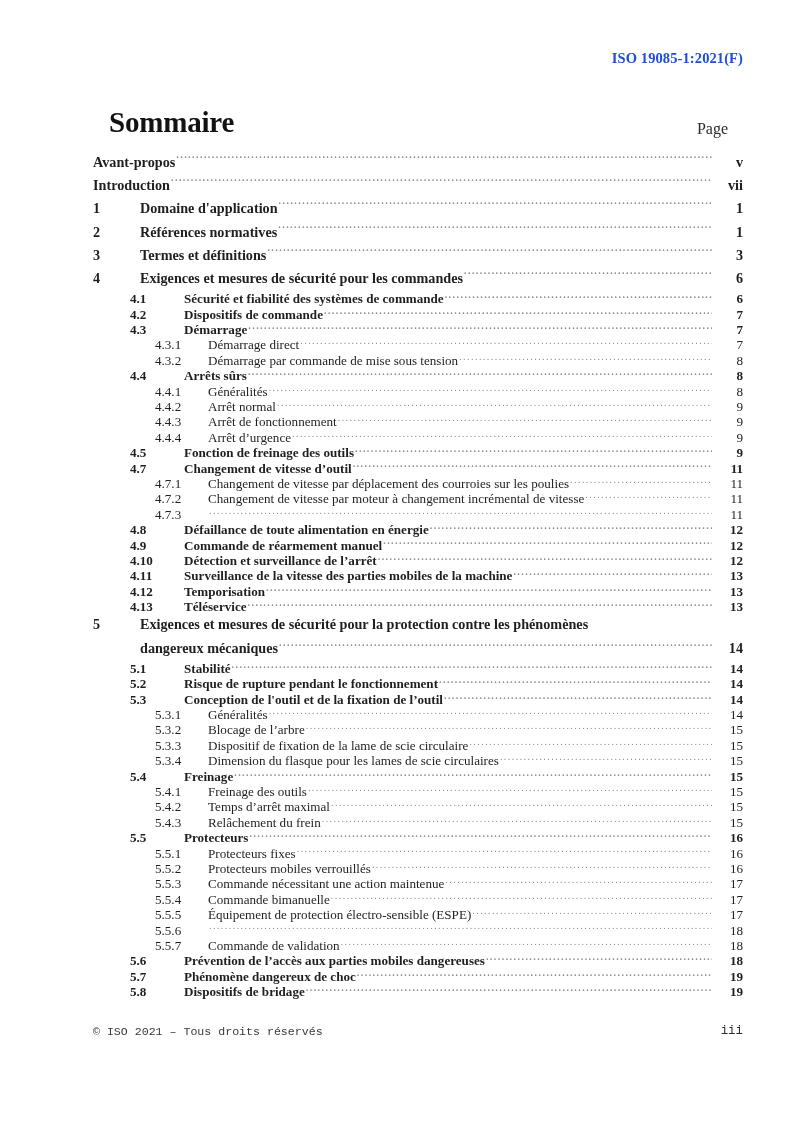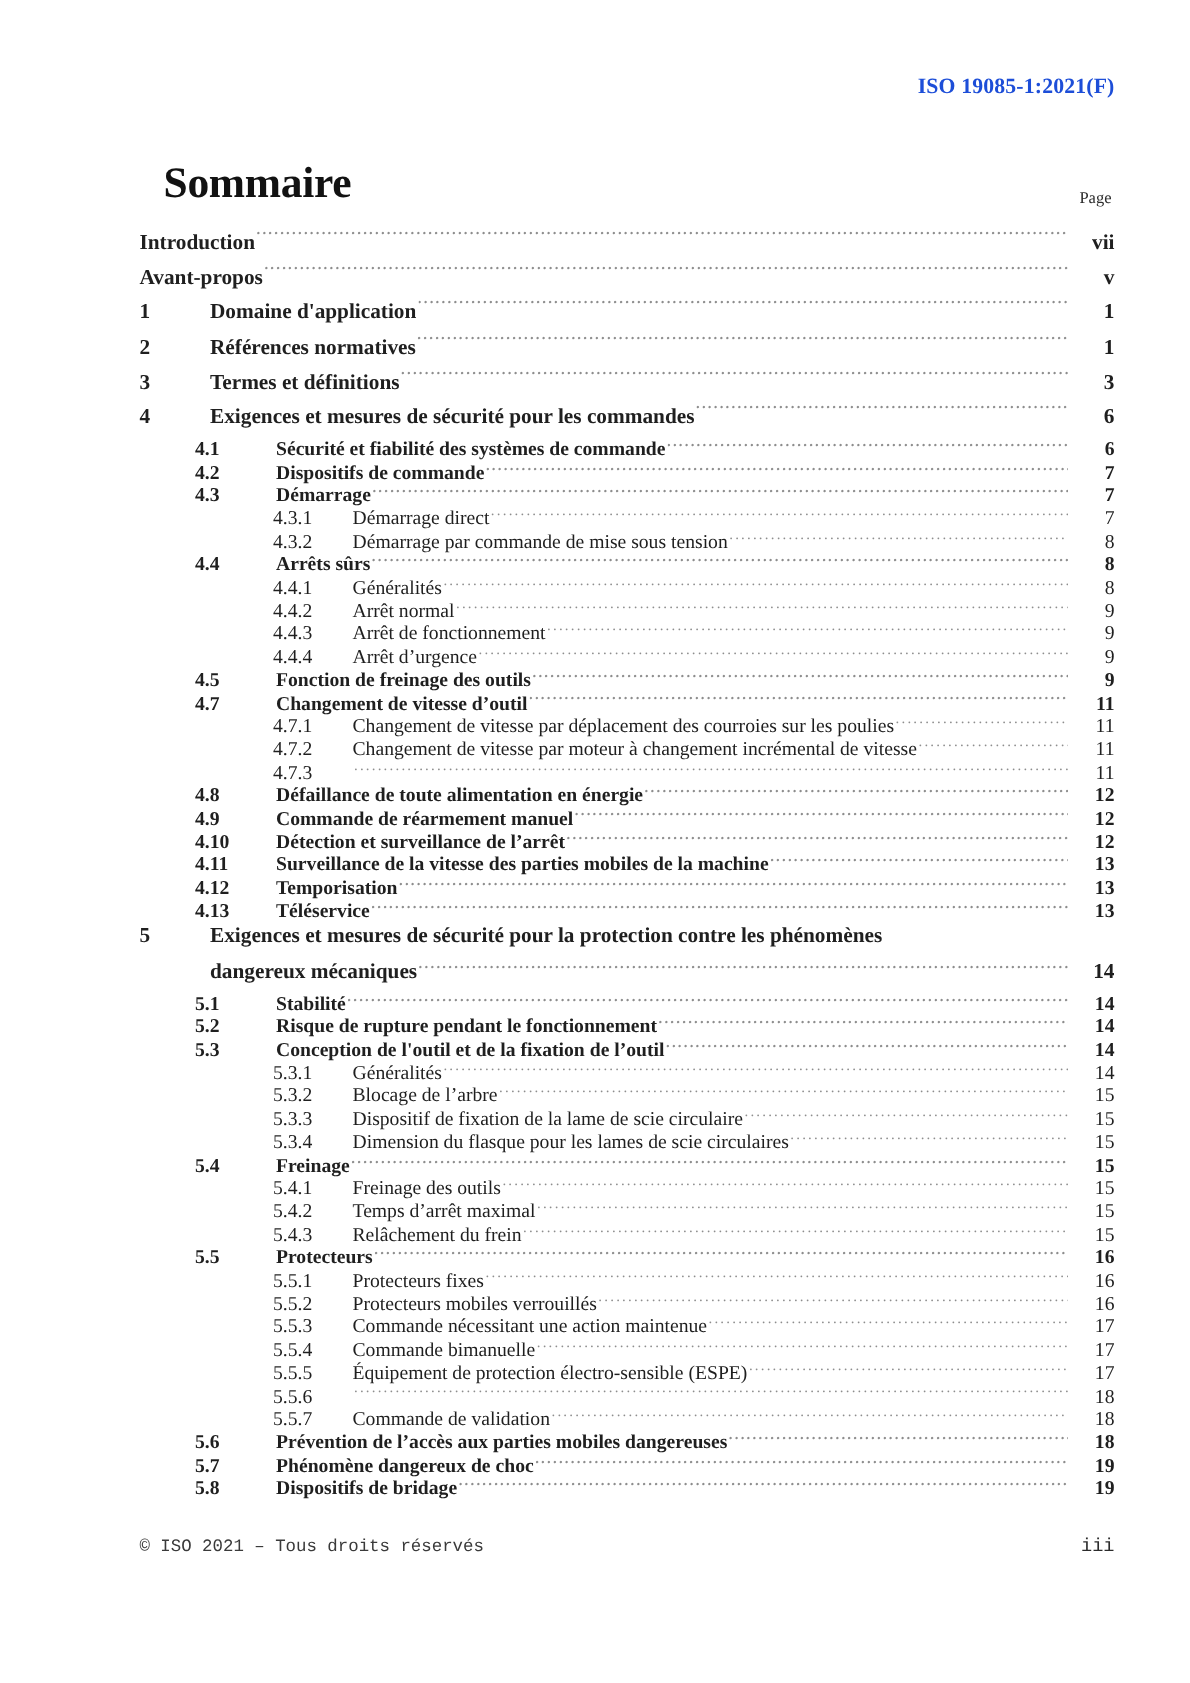--- a/index.html
+++ b/index.html
@@ -49,23 +49,23 @@
     left: 16px;
     top: 0;
     font-size: 29px;
     font-weight: bold;
     letter-spacing: -0.2px;
     line-height: 34px;
     color: #121212;
   }
   .page-label {
     position: absolute;
-    right: 2px;
+    right: 15px;
     bottom: 1px;
-    font-size: 11px;
+    font-size: 16px;
     color: #2b2b2b;
   }
 
   
   .toc {
     position: absolute;
     top: 151px;
     left: 93px;
     width: 650px;
   }
@@ -141,21 +141,21 @@
   .lvl2 .num { width: 10px; margin-left: 37px; padding-right: 44px; }
   .lvl2 .pg { width: 30px; }
 
   
   .lvl3 {
     font-size: 13.1px;
     font-weight: normal;
     line-height: 15.4px;
     height: 15.4px;
   }
-  .lvl3 .num { width: 10px; margin-left: 89px; padding-right: 43px; }
+  .lvl3 .num { width: 10px; margin-left: 62px; padding-right: 43px; }
   .lvl3 .pg { width: 30px; }
 
   
   .wrap-first {
     display: flex;
     align-items: baseline;
     width: 100%;
   }
   .wrap-first .num { width: 47px; }
   .wrap-second {
@@ -193,31 +193,31 @@
 
   <div class="title-row">
     <div class="title">Sommaire</div>
     <div class="page-label">Page</div>
   </div>
 
   <div class="toc" id="toc-root">
       <div class="toc-entry lvl0">
         <div class="toc-line">
           <span class="num"></span>
+          <span class="label">Avant-propos</span>
+          <span class="leader"></span>
+          <span class="pg">v</span>
+        </div>
+      </div>
+      <div class="toc-entry lvl0">
+        <div class="toc-line">
+          <span class="num"></span>
           <span class="label">Introduction</span>
           <span class="leader"></span>
           <span class="pg">vii</span>
-        </div>
-      </div>
-      <div class="toc-entry lvl0">
-        <div class="toc-line">
-          <span class="num"></span>
-          <span class="label">Avant-propos</span>
-          <span class="leader"></span>
-          <span class="pg">v</span>
         </div>
       </div>
       <div class="toc-entry lvl1">
         <div class="toc-line">
           <span class="num">1</span>
           <span class="label">Domaine d'application</span>
           <span class="leader"></span>
           <span class="pg">1</span>
         </div>
       </div>

